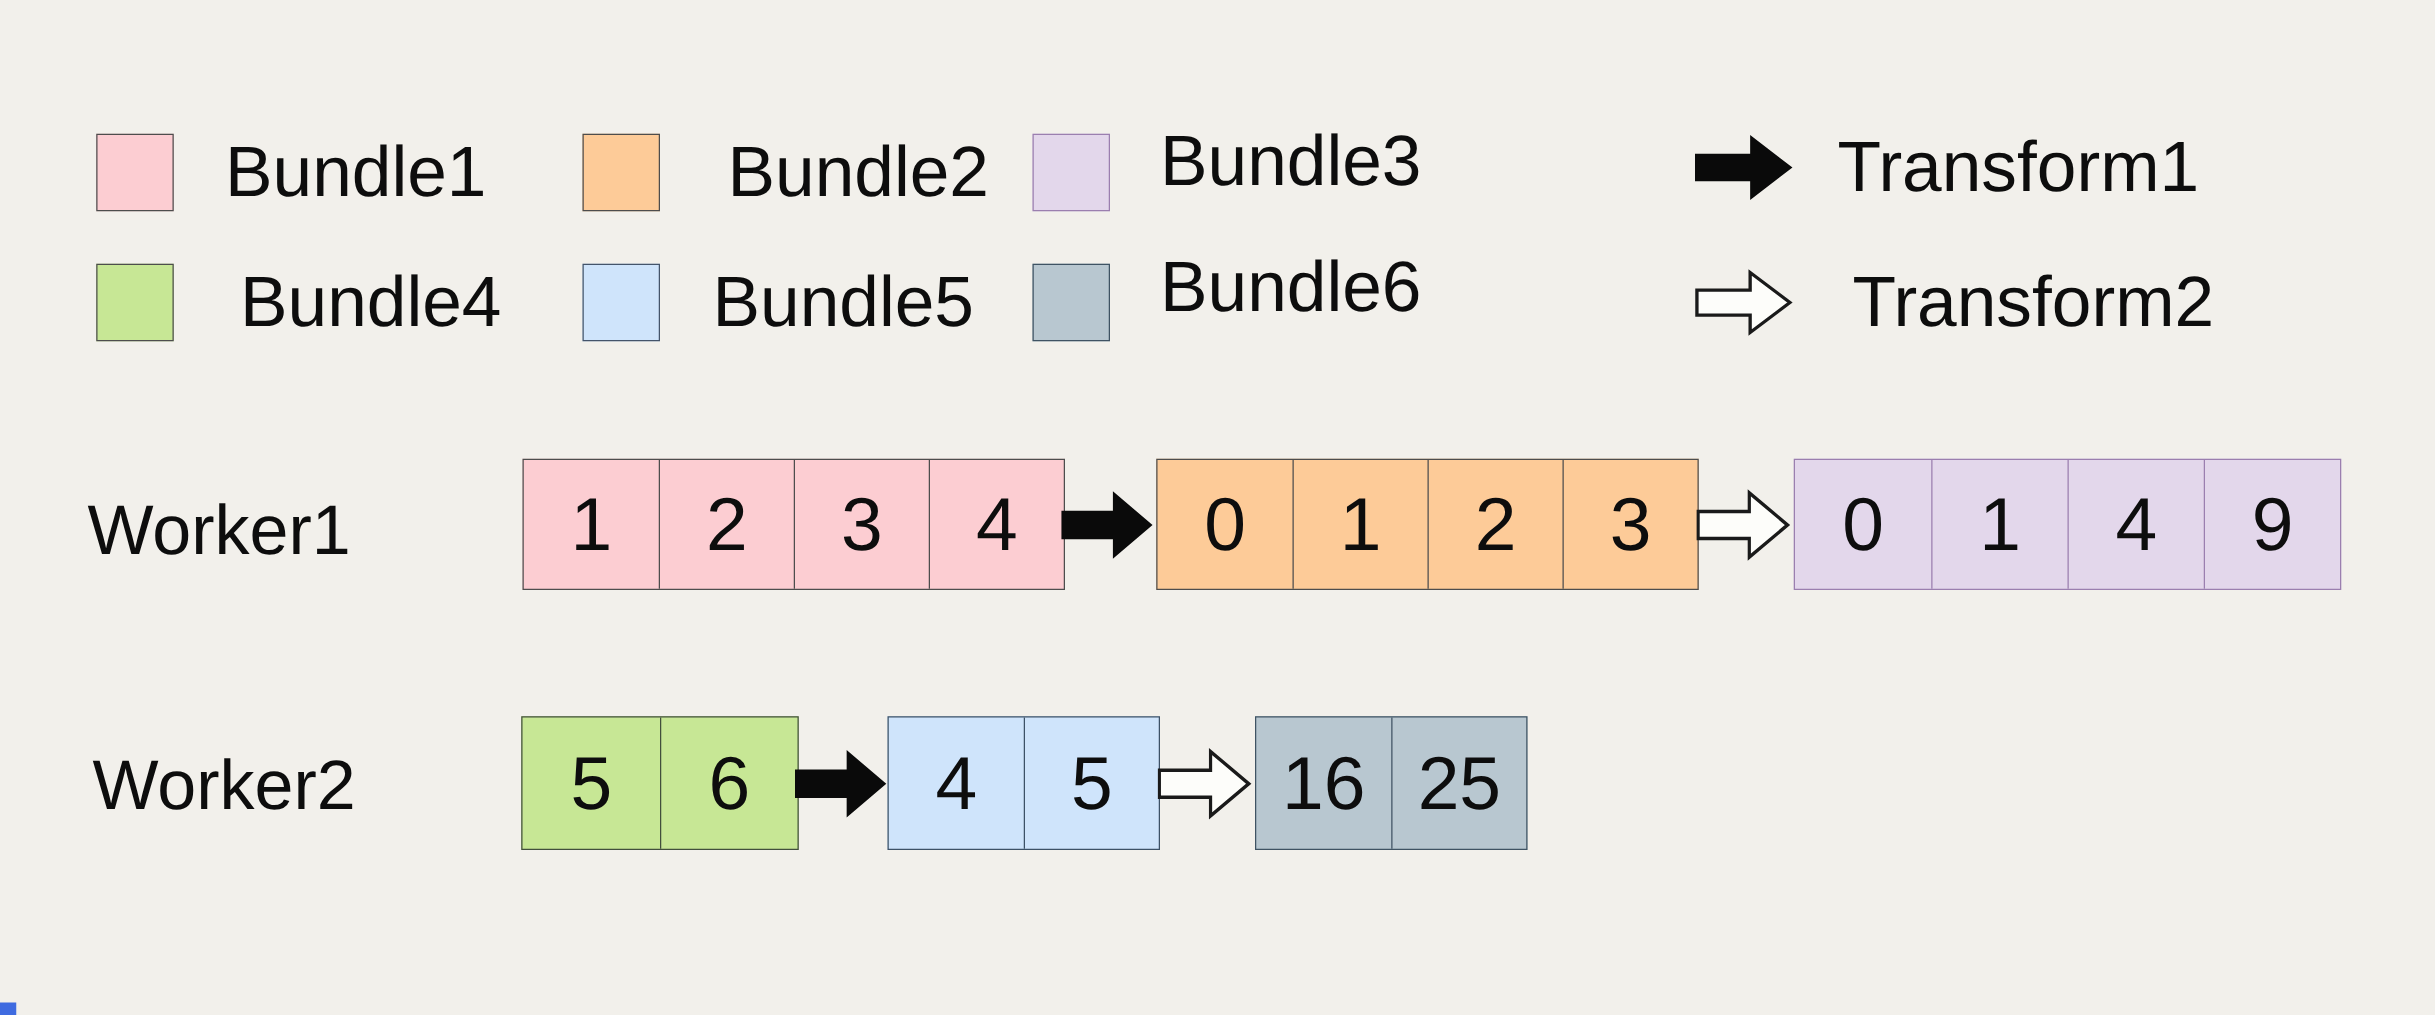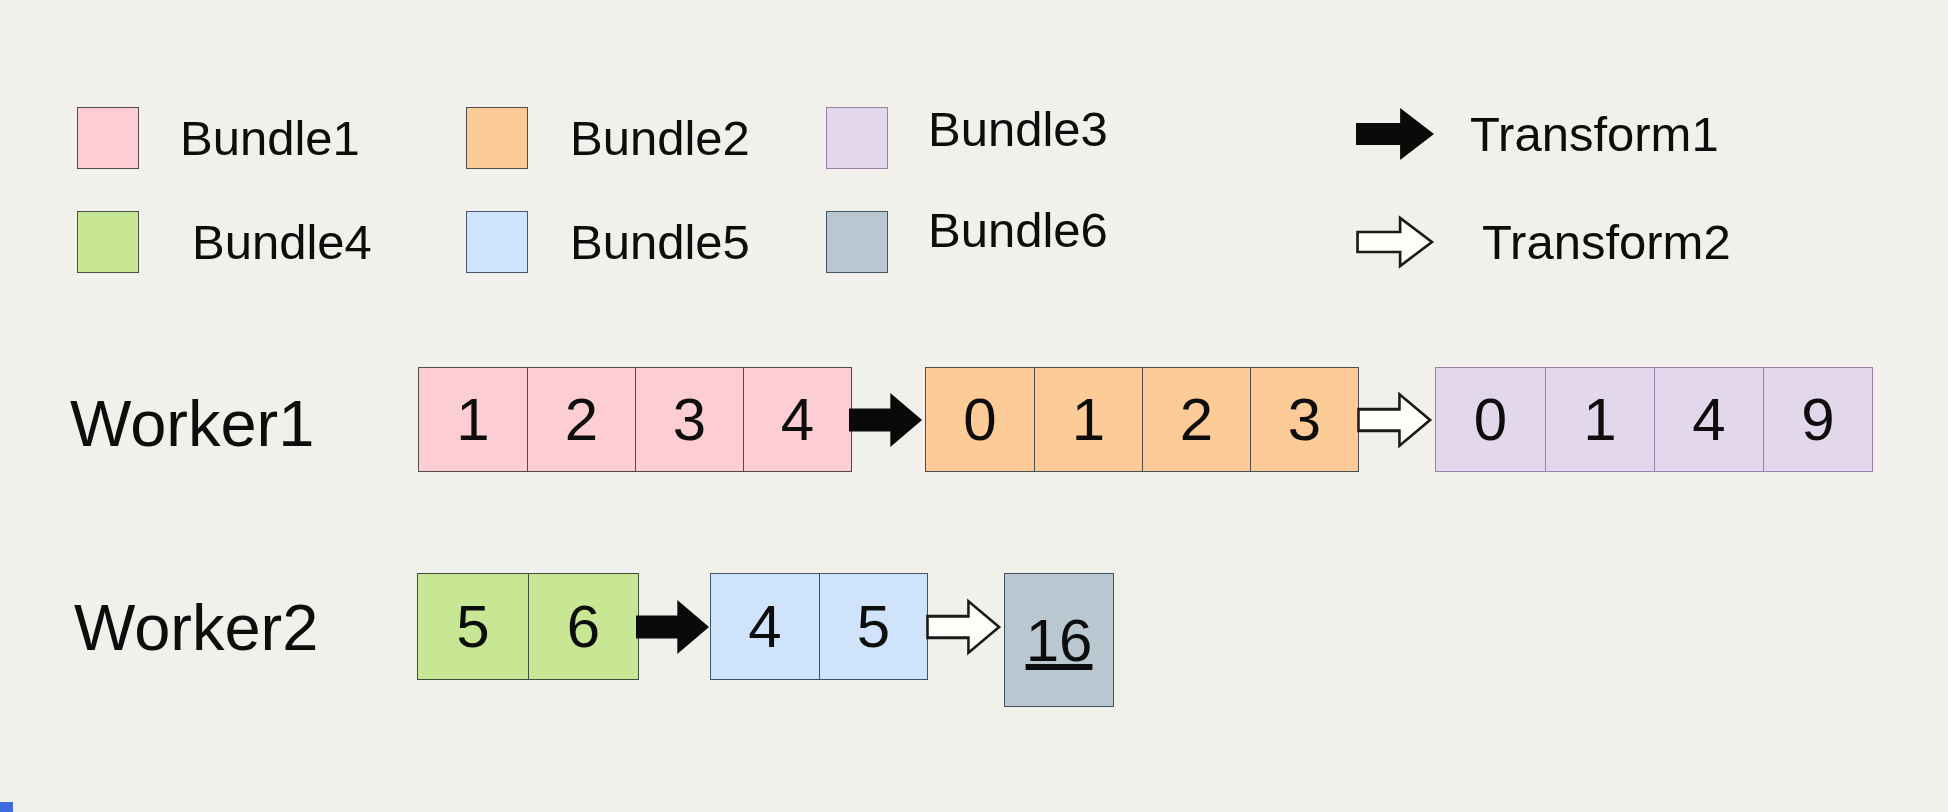--- a/index.html
+++ b/index.html
@@ -11,37 +11,37 @@
     font-family:"Liberation Sans","DejaVu Sans",sans-serif;
     color:#0d0d0d;
   }
 
   
   .legend-swatch{
     position:absolute;width:62px;height:62px;
     border:1.5px solid #4D4D4D;box-sizing:border-box;
   }
   .legend-label{
-    position:absolute;font-size:49px;line-height:62px;white-space:nowrap;
+    position:absolute;font-size:57px;line-height:62px;white-space:nowrap;
   }
   .sw-b1{background:#FCCDD2;border-color:#4D4D4D;}
   .sw-b2{background:#FDCB98;border-color:#4D4D4D;}
   .sw-b3{background:#E3D7EB;border-color:#9B7FAF;}
   .sw-b4{background:#C7E795;border-color:#4D4D4D;}
   .sw-b5{background:#CFE4FB;border-color:#44546A;}
   .sw-b6{background:#B8C7D0;border-color:#3F5363;}
 
   
   .arrow{position:absolute;display:block;}
   .arrow-filled polygon{fill:#0a0a0a;stroke:none;}
   .arrow-outline polygon{fill:#FDFDFA;stroke:#1a1a1a;stroke-width:2.6;stroke-linejoin:miter;}
 
   
   .worker-label{
-    position:absolute;font-size:65px;line-height:65px;white-space:nowrap;
+    position:absolute;font-size:56px;line-height:65px;white-space:nowrap;
   }
   .bundle{
     position:absolute;display:flex;
     border:1.5px solid #4D4D4D;box-sizing:border-box;
   }
   .cell{
     display:flex;align-items:center;justify-content:center;
     font-size:60px;
     border-left:1.5px solid #4D4D4D;
     box-sizing:border-box;
@@ -52,36 +52,36 @@
   .bu-b1 .cell{width:108px;height:103px;border-color:#4D4D4D;}
   .bu-b2{border-color:#4D4D4D;background:#FDCB98;}
   .bu-b2 .cell{width:108px;height:103px;border-color:#4D4D4D;}
   .bu-b3{border-color:#9B7FAF;background:#E3D7EB;}
   .bu-b3 .cell{width:109px;height:103px;border-color:#9B7FAF;}
   .bu-b4{border-color:#424F3C;background:#C7E795;}
   .bu-b4 .cell{width:110px;height:105px;border-color:#424F3C;}
   .bu-b5{border-color:#3D5166;background:#CFE4FB;}
   .bu-b5 .cell{width:108px;height:105px;border-color:#3D5166;}
   .bu-b6{border-color:#3F5363;background:#B8C7D0;}
-  .bu-b6 .cell{width:108px;height:132px;border-color:#3F5363;text-decoration:underline;}
+  .bu-b6 .cell{width:108px;height:105px;border-color:#3F5363;}
 
   .corner-artifact{
     position:absolute;left:0;bottom:0;width:13px;height:10px;background:#3F6BE0;
   }
 </style>
 </head>
 <body>
 
 <div>
 
   <div class="legend-swatch sw-b1" style="left:77px;top:107px"></div>
   <div class="legend-label" style="left:180px;top:107px">Bundle1</div>
 
   <div class="legend-swatch sw-b2" style="left:466px;top:107px"></div>
-  <div class="legend-label" style="left:570px;top:107px">Bundle2</div>
+  <div class="legend-label" style="left:582px;top:107px">Bundle2</div>
 
   <div class="legend-swatch sw-b3" style="left:826px;top:107px"></div>
   <div class="legend-label" style="left:928px;top:98px">Bundle3</div>
 
   <svg class="arrow arrow-filled" style="left:1356px;top:107px" width="79" height="54" viewBox="0 0 77 54" preserveAspectRatio="none">
     <polygon points="0,16 43,16 43,1 76,27 43,53 43,38 0,38"></polygon>
   </svg>
   <div class="legend-label" style="left:1470px;top:103px">Transform1</div>
 
   <div class="legend-swatch sw-b4" style="left:77px;top:211px"></div>
@@ -148,16 +148,17 @@
     <div class="cell">4</div>
     <div class="cell">5</div>
   </div>
 
   <svg class="arrow arrow-outline" style="left:926px;top:598px" width="76" height="58" viewBox="0 0 77 54" preserveAspectRatio="none">
     <polygon points="1.5,17 43,17 43,3 74,27 43,51 43,37 1.5,37"></polygon>
   </svg>
 
   <div class="bundle bu-b6" style="left:1004px;top:573px">
     <div class="cell">16</div>
+    <div class="cell">25</div>
   </div>
 </div>
 
 <div class="corner-artifact"></div>
 
 </body></html>

